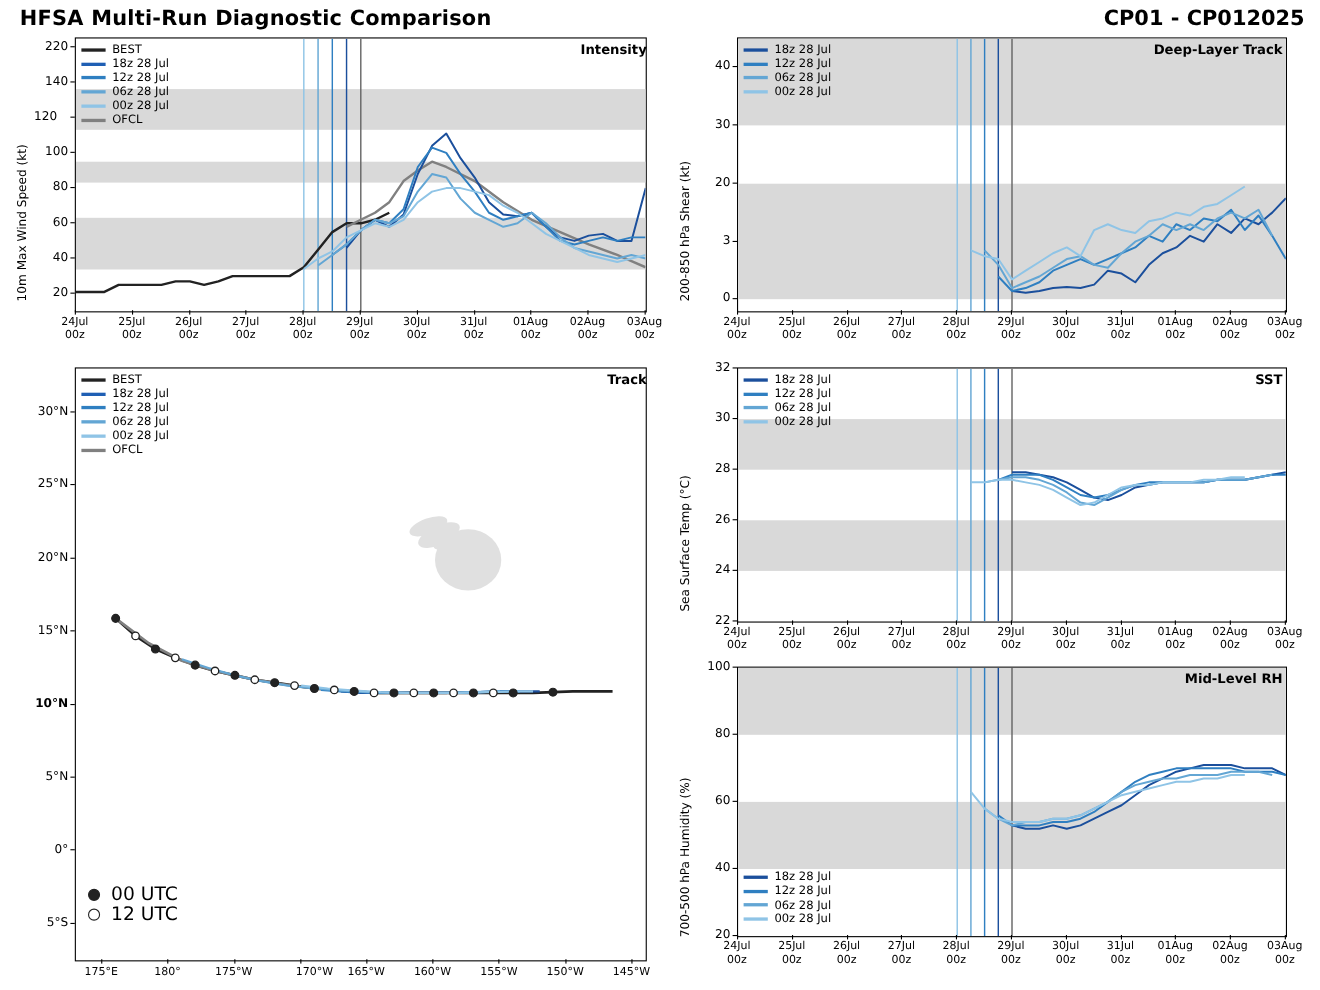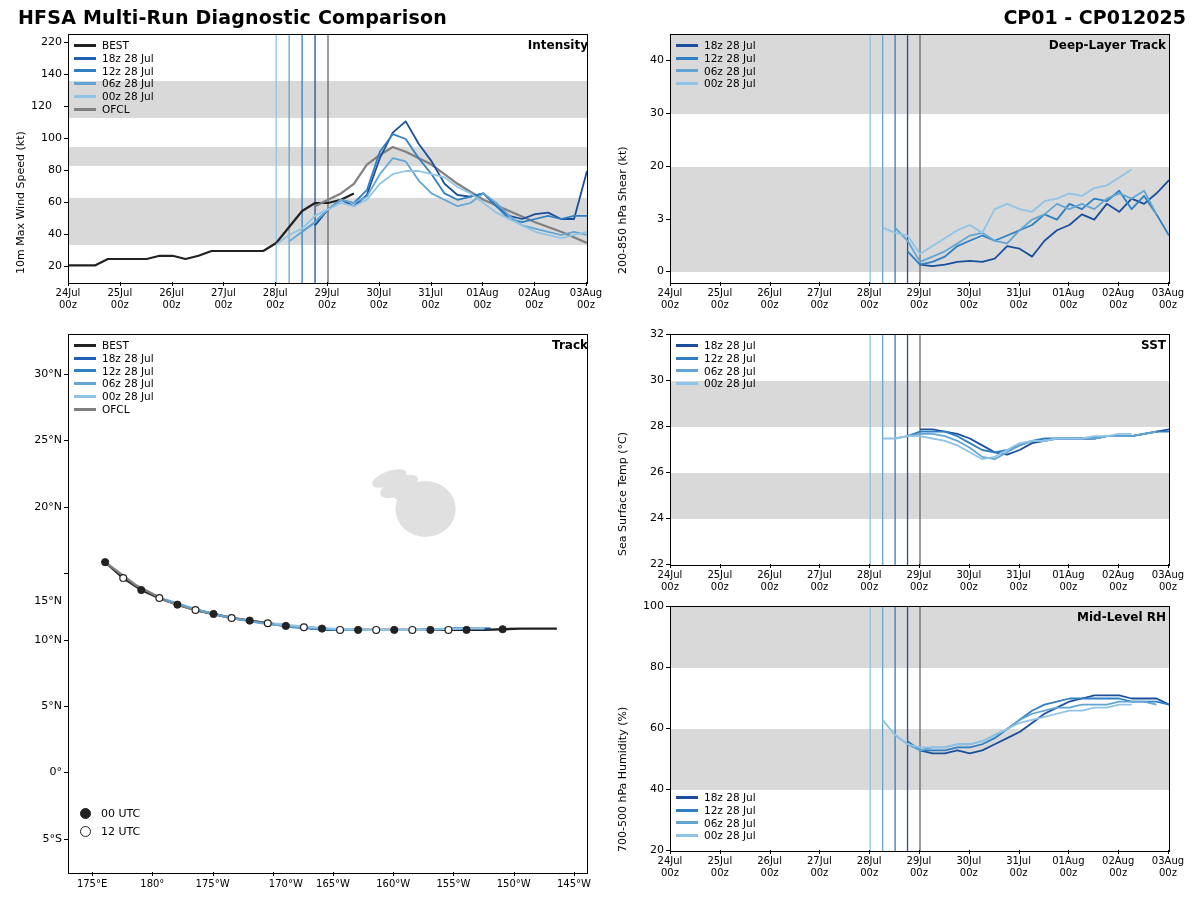--- a/index.html
+++ b/index.html
@@ -35,21 +35,21 @@
   }
   .ytick{
     position:absolute;font-size:11px;text-align:right;white-space:nowrap;
   }
   .xtick{
     position:absolute;font-size:10px;text-align:center;white-space:nowrap;line-height:12px;
   }
   .tickmark{position:absolute;background:#000;}
   svg{display:block;}
   
-  .marker-legend{position:absolute;font-size:11px;z-index:7;}
+  .marker-legend{position:absolute;font-size:17px;z-index:7;}
   .marker-legend .mrow{display:flex;align-items:center;height:18px;}
   .mdot{width:9px;height:9px;border-radius:50%;margin-right:10px;display:inline-block;border:1.3px solid #222;}
   .mdot.filled{background:#222;}
   .mdot.open{background:#fff;}
   
   .logo{position:absolute;left:10px;bottom:6px;display:flex;align-items:center;}
   .logo-text{font-size:30px;font-weight:bold;color:#1b3f7a;letter-spacing:1px;margin-left:4px;font-family:"DejaVu Serif",serif;}
 </style>
 </head>
 <body>
@@ -220,23 +220,23 @@
           <span class="mdot open"></span>
           <span>12 UTC</span>
         </div>
       </div>
   <div class="ytick" style="left: 18px; width: 44px; top: 505.79px;">5°S</div>
       <div class="tickmark" style="left: 64px; top: 512.79px; width: 4px; height: 1px;"></div>
       <div class="ytick" style="left: 18px; width: 44px; top: 439.37px;">0°</div>
       <div class="tickmark" style="left: 64px; top: 446.37px; width: 4px; height: 1px;"></div>
       <div class="ytick" style="left: 18px; width: 44px; top: 372.951px;">5°N</div>
       <div class="tickmark" style="left: 64px; top: 379.951px; width: 4px; height: 1px;"></div>
-      <div class="ytick" style="left: 18px; width: 44px; top: 306.531px;">10°N</div>
+      <div class="ytick" style="left: 18px; width: 44px; top: 306.531px; font-weight: bold;">10°N</div>
       <div class="tickmark" style="left: 64px; top: 313.531px; width: 4px; height: 1px;"></div>
-      <div class="ytick" style="left: 18px; width: 44px; top: 240.111px; margin-top: 28px;">15°N</div>
+      <div class="ytick" style="left: 18px; width: 44px; top: 240.111px;">15°N</div>
       <div class="tickmark" style="left: 64px; top: 247.111px; width: 4px; height: 1px;"></div>
       <div class="ytick" style="left: 18px; width: 44px; top: 173.691px;">20°N</div>
       <div class="tickmark" style="left: 64px; top: 180.691px; width: 4px; height: 1px;"></div>
       <div class="ytick" style="left: 18px; width: 44px; top: 107.272px;">25°N</div>
       <div class="tickmark" style="left: 64px; top: 114.272px; width: 4px; height: 1px;"></div>
       <div class="ytick" style="left: 18px; width: 44px; top: 40.8519px;">30°N</div>
       <div class="tickmark" style="left: 64px; top: 47.8519px; width: 4px; height: 1px;"></div>
       <div class="xtick" style="left: 62.093px; width: 60px; top: 552px;">175°E</div>
       <div class="tickmark" style="left: 92.093px; top: 546px; width: 1px; height: 4px;"></div>
       <div class="xtick" style="left: 122.326px; width: 60px; top: 552px;">180°</div>

